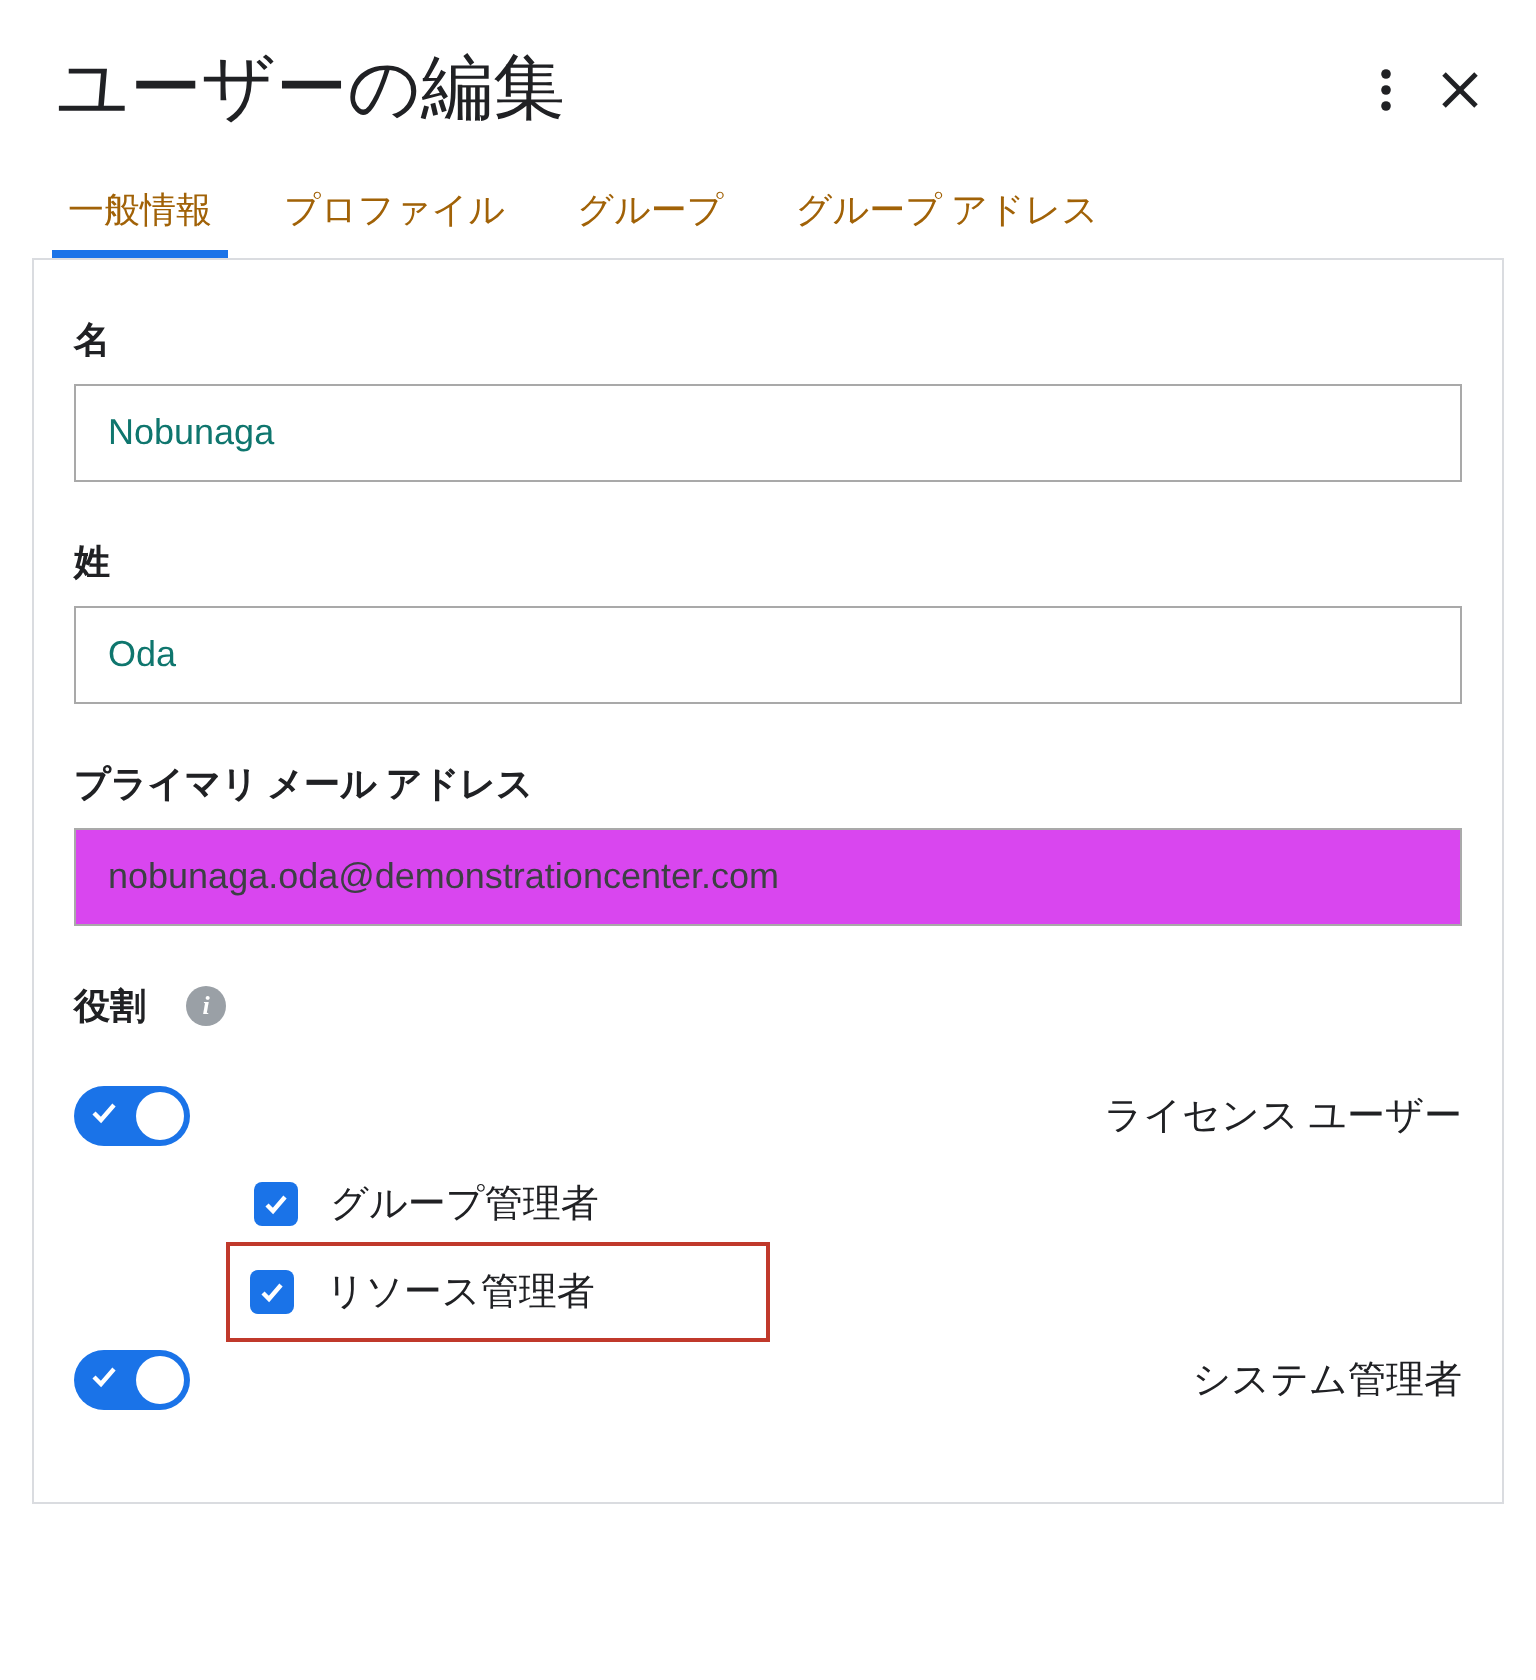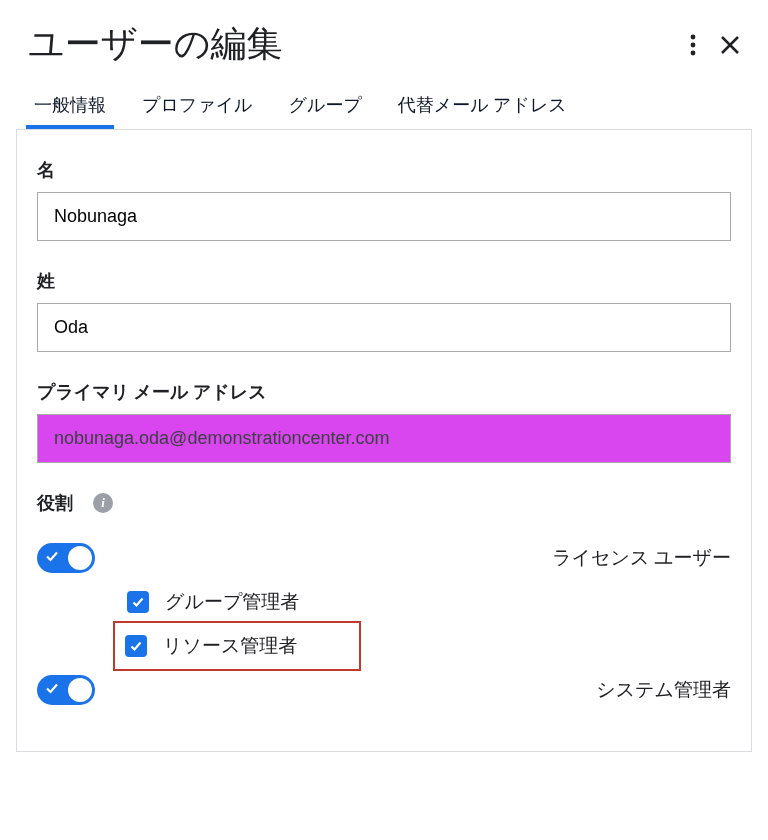--- a/index.html
+++ b/index.html
@@ -22,21 +22,21 @@
     .icon-btn { cursor: pointer; display: inline-flex; align-items: center; justify-content: center; }
     .tabs {
       display: flex;
       gap: 36px;
       padding: 16px 34px 0 34px;
     }
     .tab {
       font-size: 18px;
       padding-bottom: 12px;
       cursor: pointer;
-      color: #0f172a;
+      color: #a16207;
       position: relative;
     }
     .tab.active { font-weight: 500; }
     .tab.active::after {
       content: "";
       position: absolute;
       left: -8px; right: -8px; bottom: 0;
       height: 4px;
       background: #1a73e8;
     }
@@ -49,21 +49,21 @@
       font-size: 18px;
       font-weight: 700;
       margin-bottom: 10px;
       margin-top: 4px;
     }
     .text-input {
       width: 100%;
       border: 1px solid #a9a9a9;
       padding: 13px 16px;
       font-size: 18px;
-      color: #000000;
+      color: #0f766e;
       margin-bottom: 24px;
     }
     .text-input.readonly {
       background: #d946ef;
       color: #3c4043;
     }
     .roles-label-row {
       display: flex;
       align-items: center;
       gap: 20px;
@@ -115,21 +115,21 @@
     .sub-role {
       display: flex;
       align-items: center;
       gap: 16px;
       padding: 6px 10px;
     }
     .highlight {
       border: 2.5px solid #c0392b;
       padding: 10px 10px;
       margin-left: -4px;
-      width: 248px;
+      width: 272px;
     }
     .checkbox {
       width: 22px; height: 22px;
       border-radius: 4px;
       background: #1a73e8;
       display: inline-flex;
       align-items: center; justify-content: center;
       color: #fff;
       cursor: pointer;
     }
@@ -154,21 +154,21 @@
           <line x1="18" y1="2" x2="2" y2="18" stroke="#202124" stroke-width="2.5"></line>
         </svg>
       </span>
     </div>
   </div>
 
   <div class="tabs">
     <div class="tab active">一般情報</div>
     <div class="tab">プロファイル</div>
     <div class="tab">グループ</div>
-    <div class="tab">代替メール アドレス</div>
+    <div class="tab">グループ アドレス</div>
   </div>
 
   <div class="panel">
     <div class="field-label">名</div>
     <input class="text-input" value="Nobunaga" style="">
 
     <div class="field-label">姓</div>
     <input class="text-input" value="Oda" style="">
 
     <div class="field-label">プライマリ メール アドレス</div>

